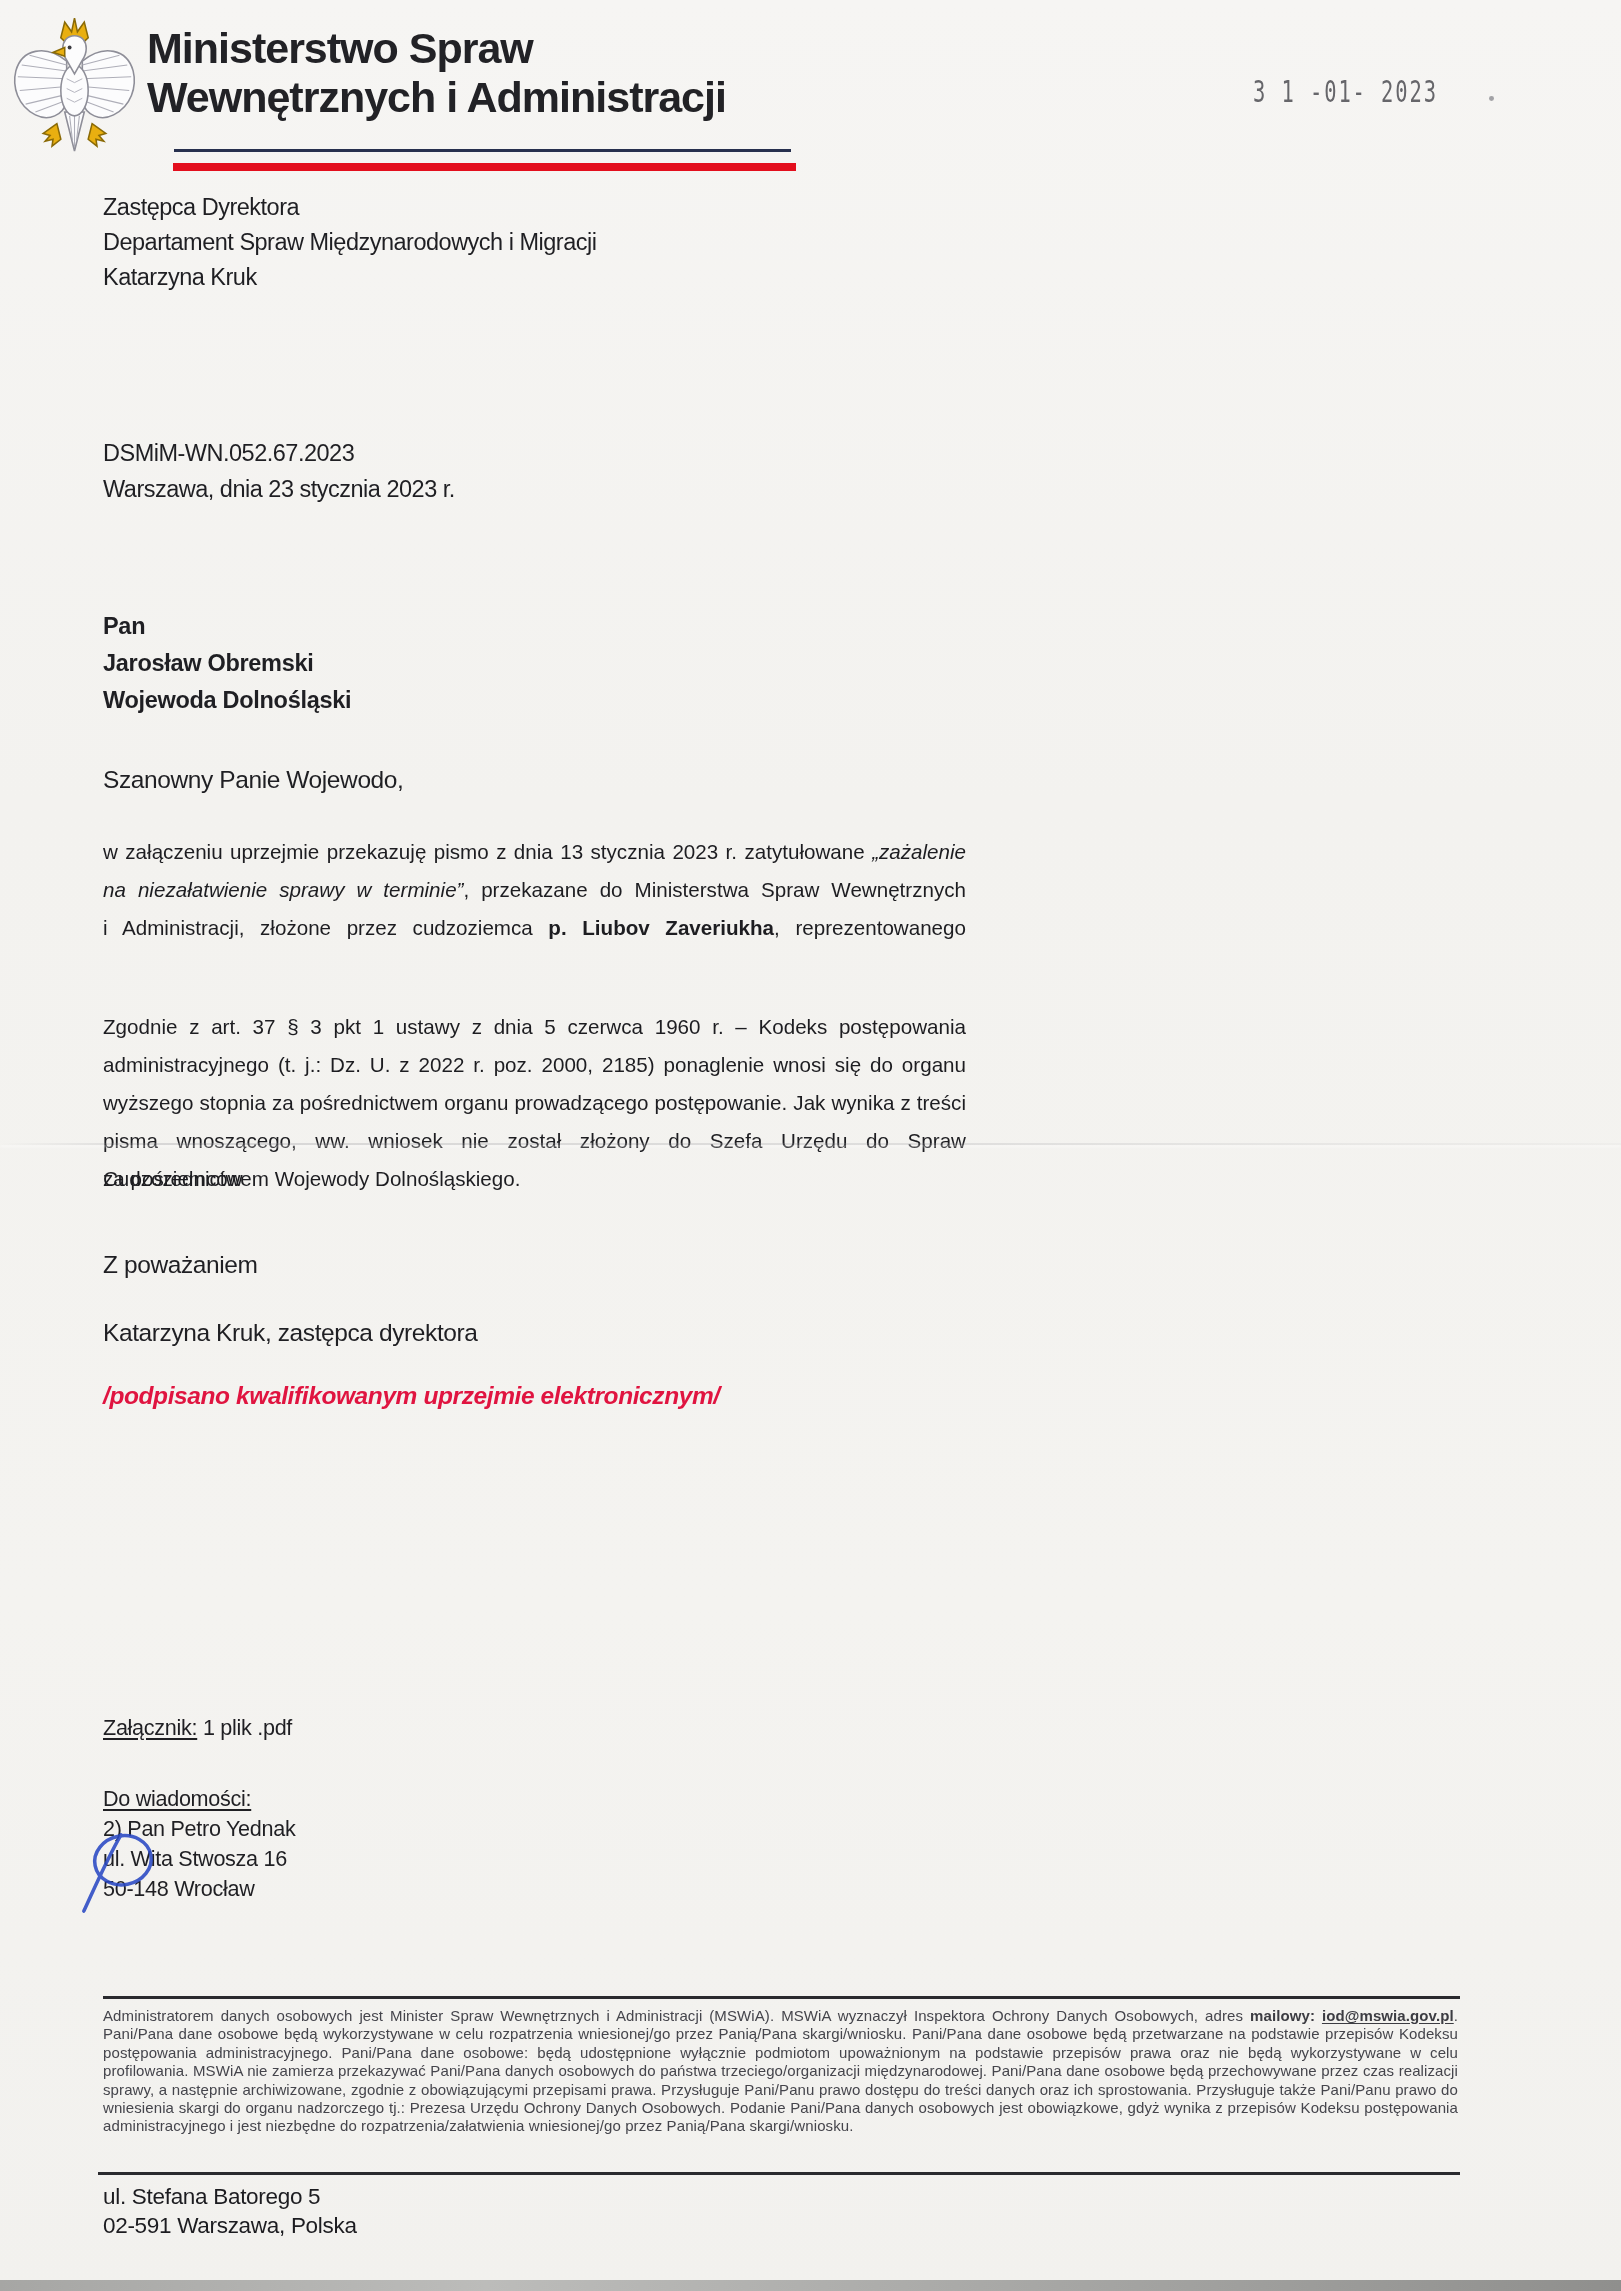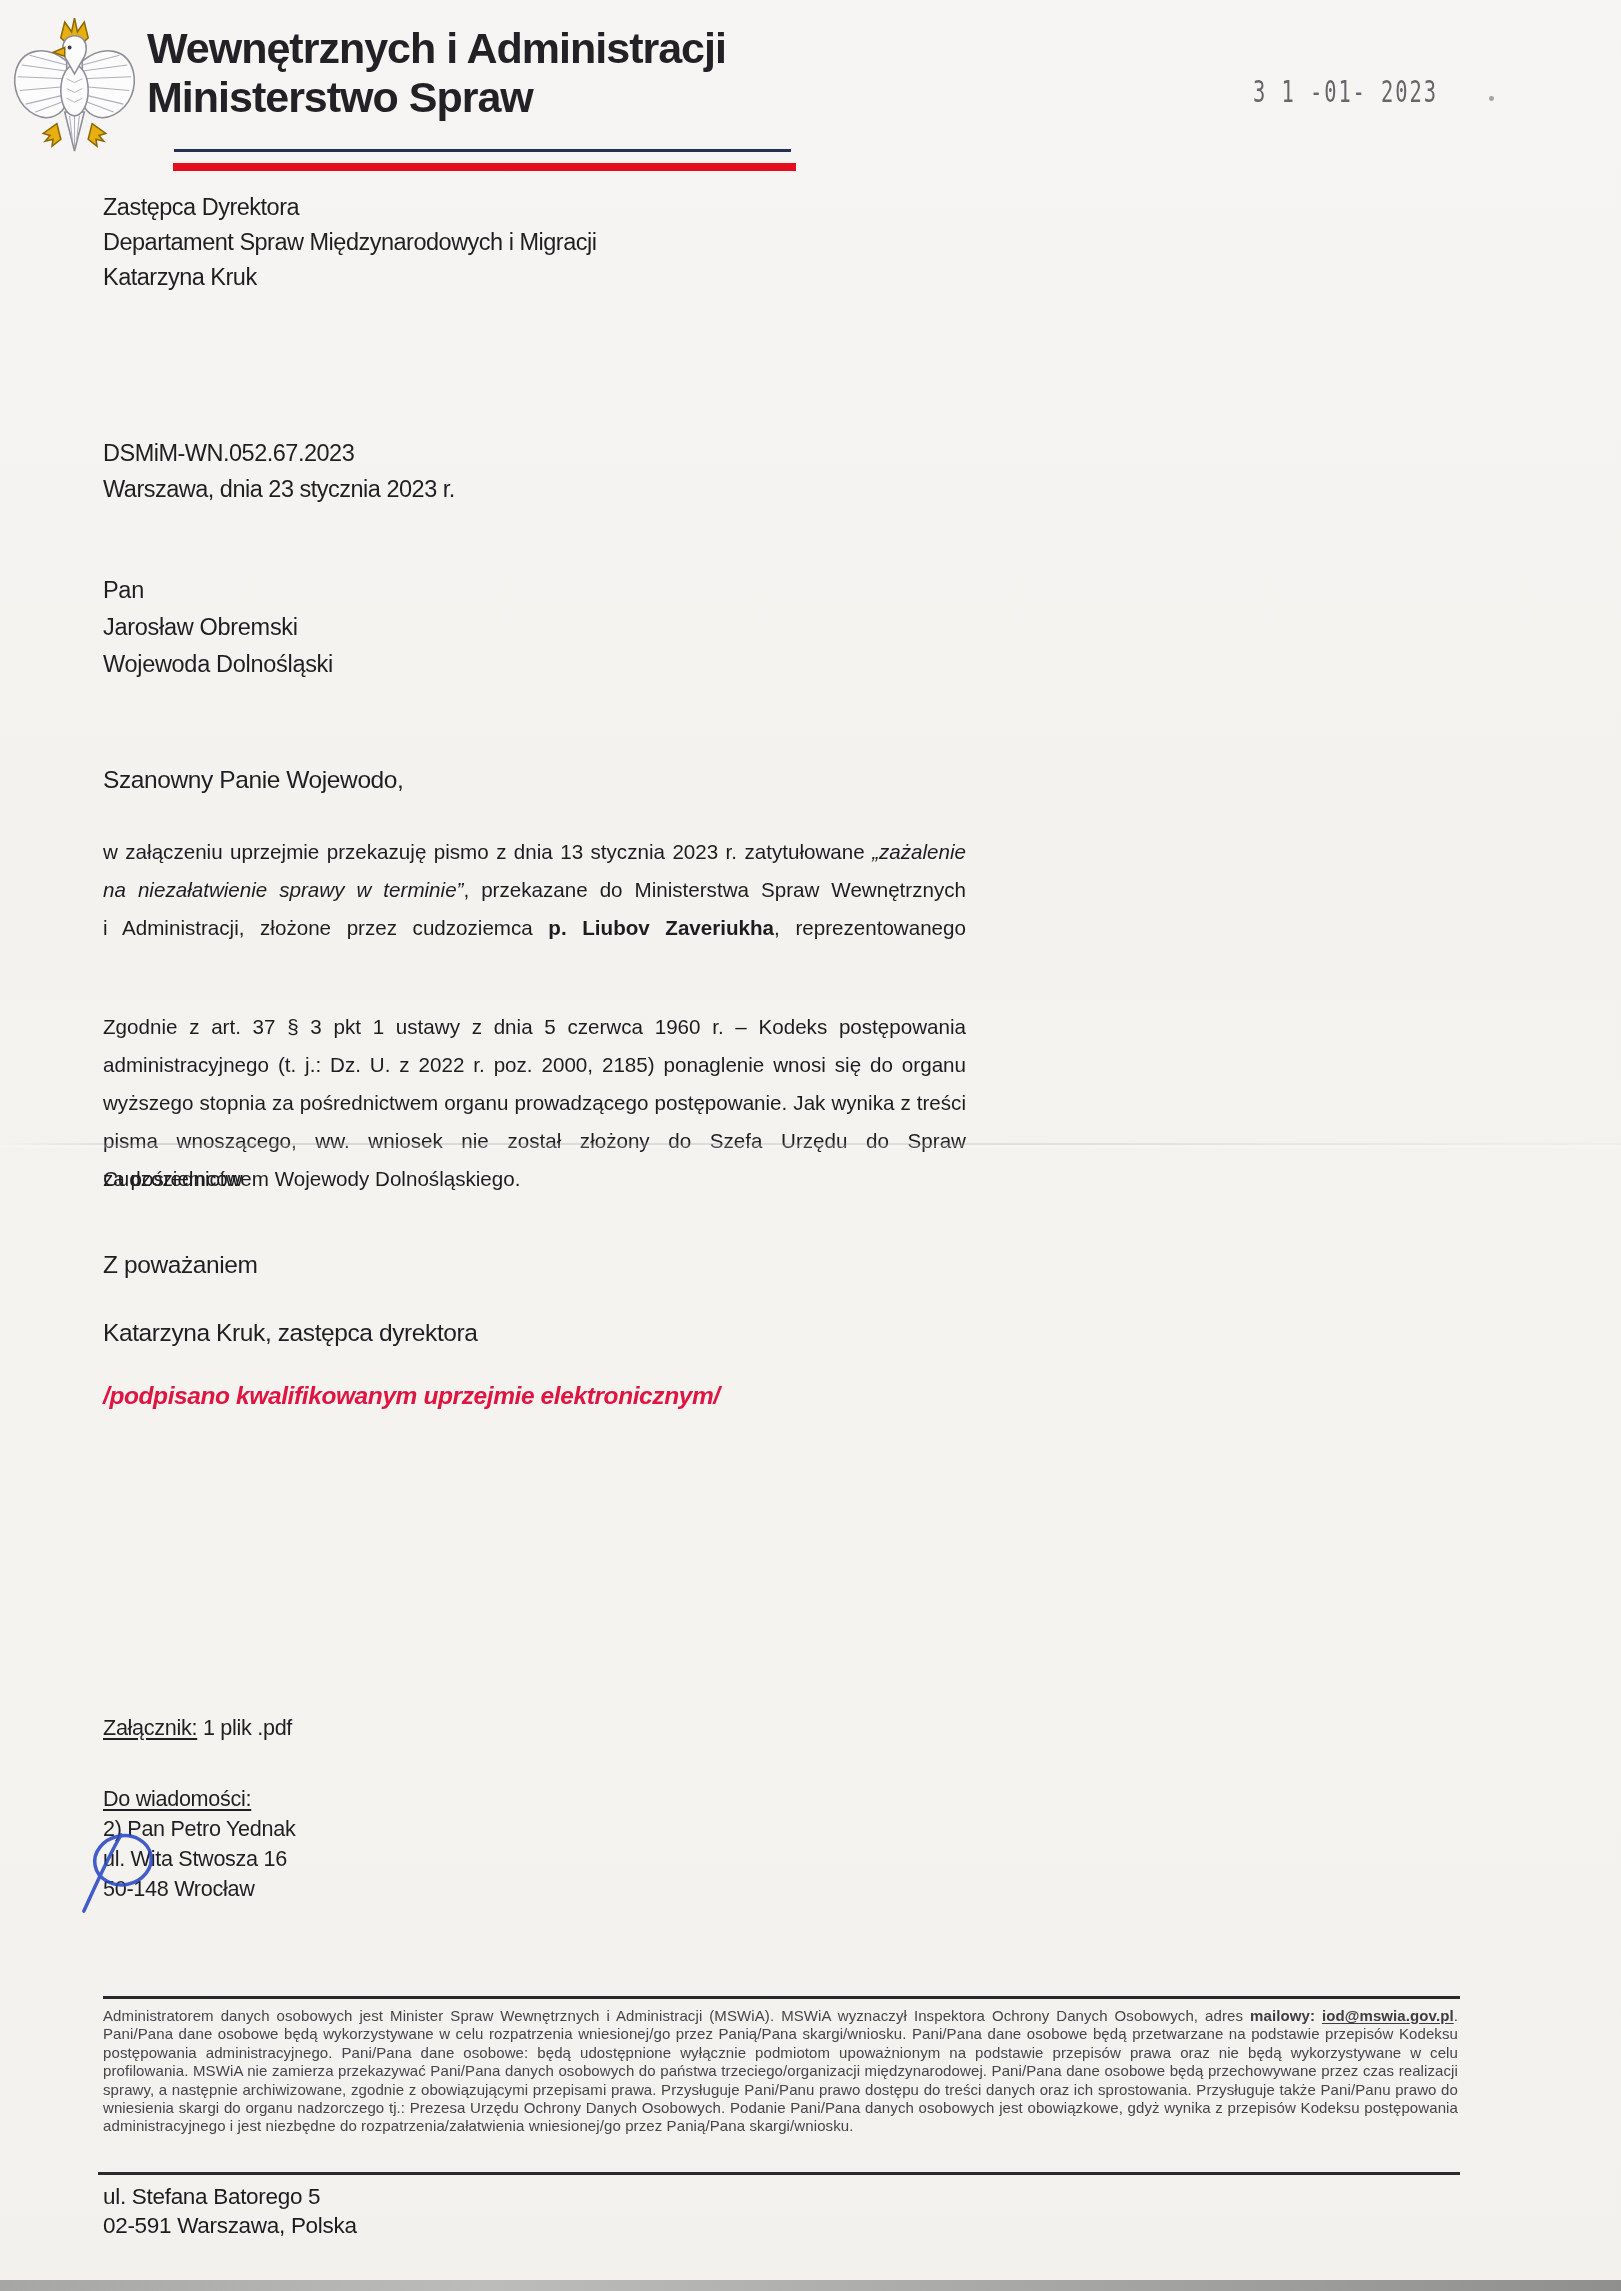--- a/index.html
+++ b/index.html
@@ -24,21 +24,21 @@
   .stamp{
     left:1253px;top:73px;width:255px;
     font-family:"DejaVu Sans Mono",monospace;
     font-size:31px;color:#5a5a5f;letter-spacing:2.9px;white-space:nowrap;
     transform:scaleX(0.66);transform-origin:left top;opacity:.92;
   }
   .stamp-dot{left:1489px;top:96px;width:4.9px;height:4.9px;border-radius:50%;background:#8d8d92;opacity:.8;}
   
   .dept{left:103px;top:190px;font-size:23.5px;line-height:35px;letter-spacing:-0.5px;}
   .refblock{left:103px;top:435px;font-size:23.5px;line-height:36px;letter-spacing:-0.5px;}
-  .addressee{left:103px;top:572px;font-size:23.5px;line-height:37px;font-weight:400;letter-spacing:-0.3px;}
+  .addressee{left:103px;top:608px;font-size:23.5px;line-height:37px;font-weight:700;letter-spacing:-0.3px;}
   .greeting{left:103px;top:766px;font-size:24.5px;letter-spacing:-0.4px;}
   .para{left:103px;width:863px;font-size:20.6px;line-height:38px;letter-spacing:0px;color:#1d1d21;}
   .para1{top:833px;}
   .para2{top:1008px;}
   .jline{text-align:justify;text-align-last:justify;height:38px;overflow:visible;white-space:normal;}
   .lline{text-align:left;height:38px;}
   .it{font-style:italic;}
   .bd{font-weight:700;}
   .closing{left:103px;top:1251px;font-size:24.5px;letter-spacing:-0.4px;}
   .signer{left:103px;top:1319px;font-size:24.5px;letter-spacing:-0.4px;}
@@ -110,22 +110,22 @@
       <path d="M48,112 L34,122 L41,124 L36,130 L44,128 L43,135 L52,128 Z" fill="#e9af10" stroke="#8a6a06"></path>
       <path d="M84,112 L98,122 L91,124 L96,130 L88,128 L89,135 L80,128 Z" fill="#e9af10" stroke="#8a6a06"></path>
 
       <path d="M66,22 c-8,0 -12,6 -12,13 c0,5 2,9 4,12 l8,14 l8,-14 c2,-3 4,-7 4,-12 c0,-7 -4,-13 -12,-13 Z"></path>
       <path d="M56,34 L44,39 L56,43 Z" fill="#e9af10" stroke="#8a6a06"></path>
       <circle cx="61" cy="34" r="2" fill="#3a3a40" stroke="none"></circle>
     </g>
   </svg>
 
   <div class="abs ministry-title">
+    <div>Ministerstwo Spraw</div>
     <div>Wewnętrznych i Administracji</div>
-    <div>Ministerstwo Spraw</div>
   </div>
   <div class="abs rule-navy"></div>
   <div class="abs rule-red"></div>
 
   <div class="abs stamp">3 1 -01- 2023</div>
   <div class="abs stamp-dot"></div>
 
   <div class="abs dept">
     <div>Zastępca Dyrektora</div>
     <div>Departament Spraw Międzynarodowych i Migracji</div>

